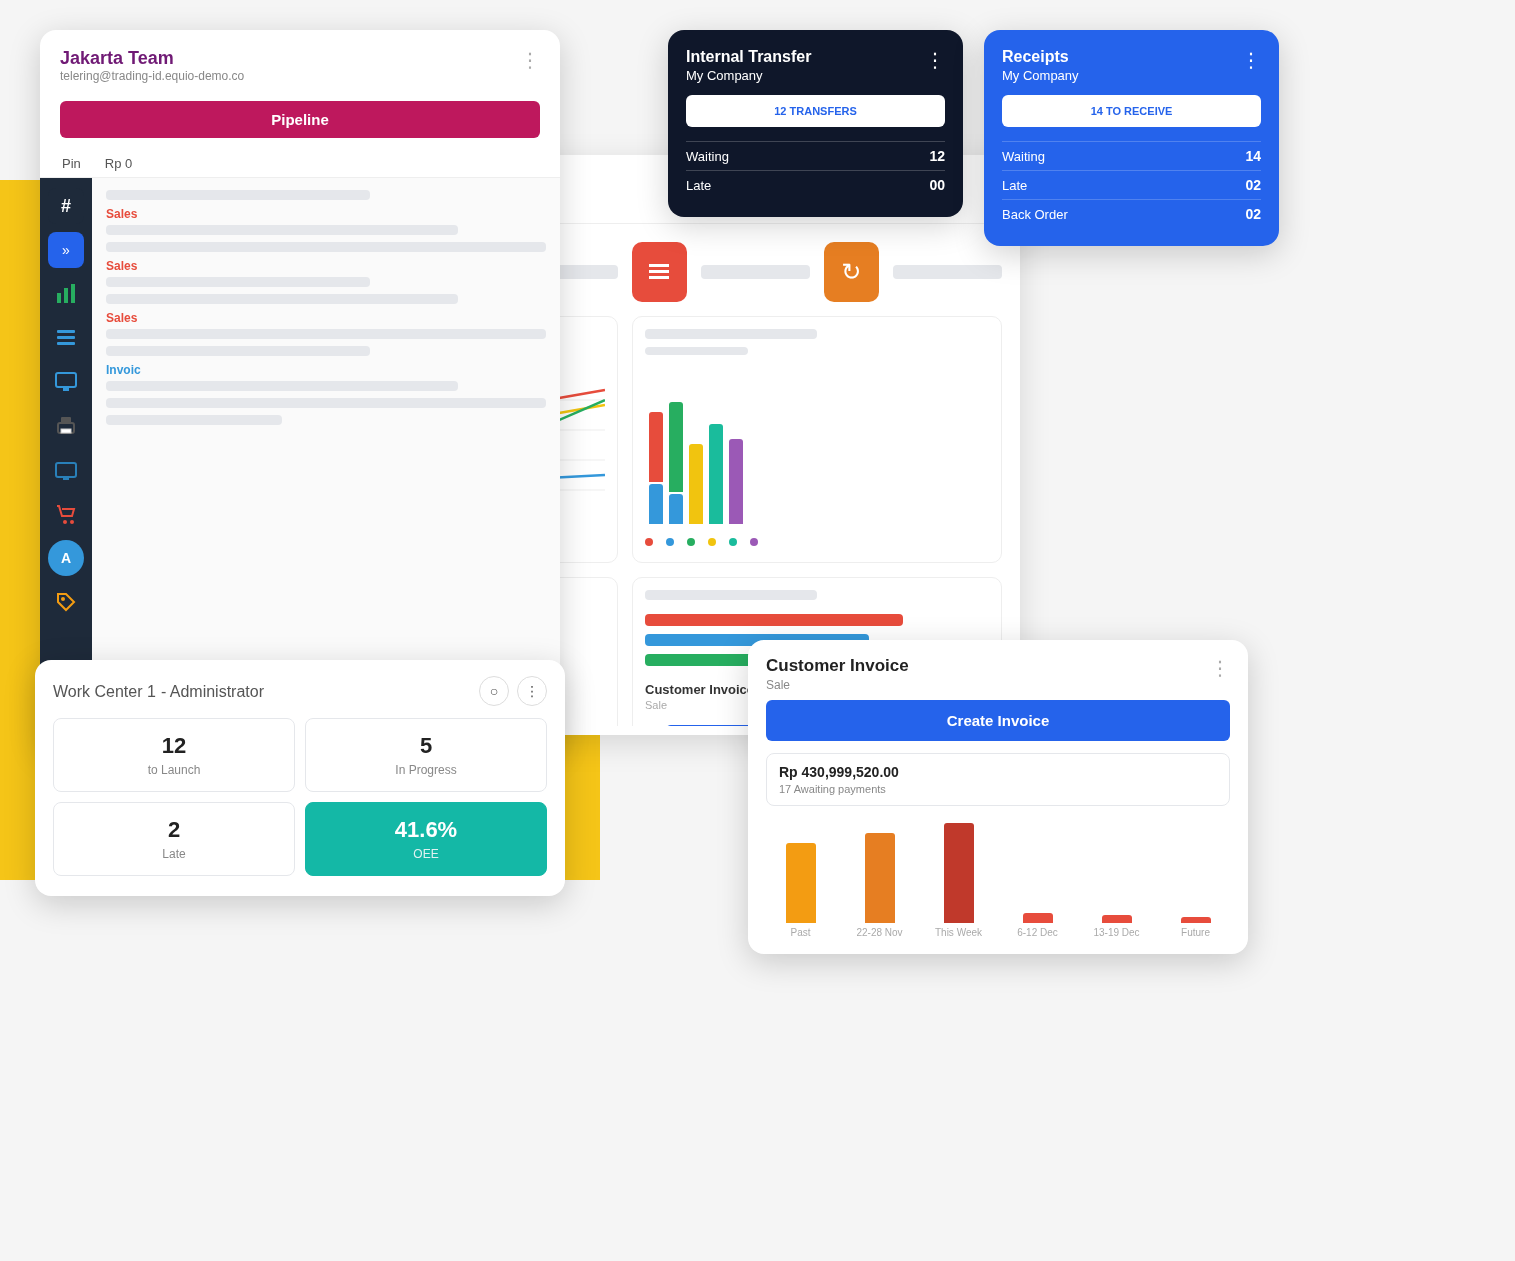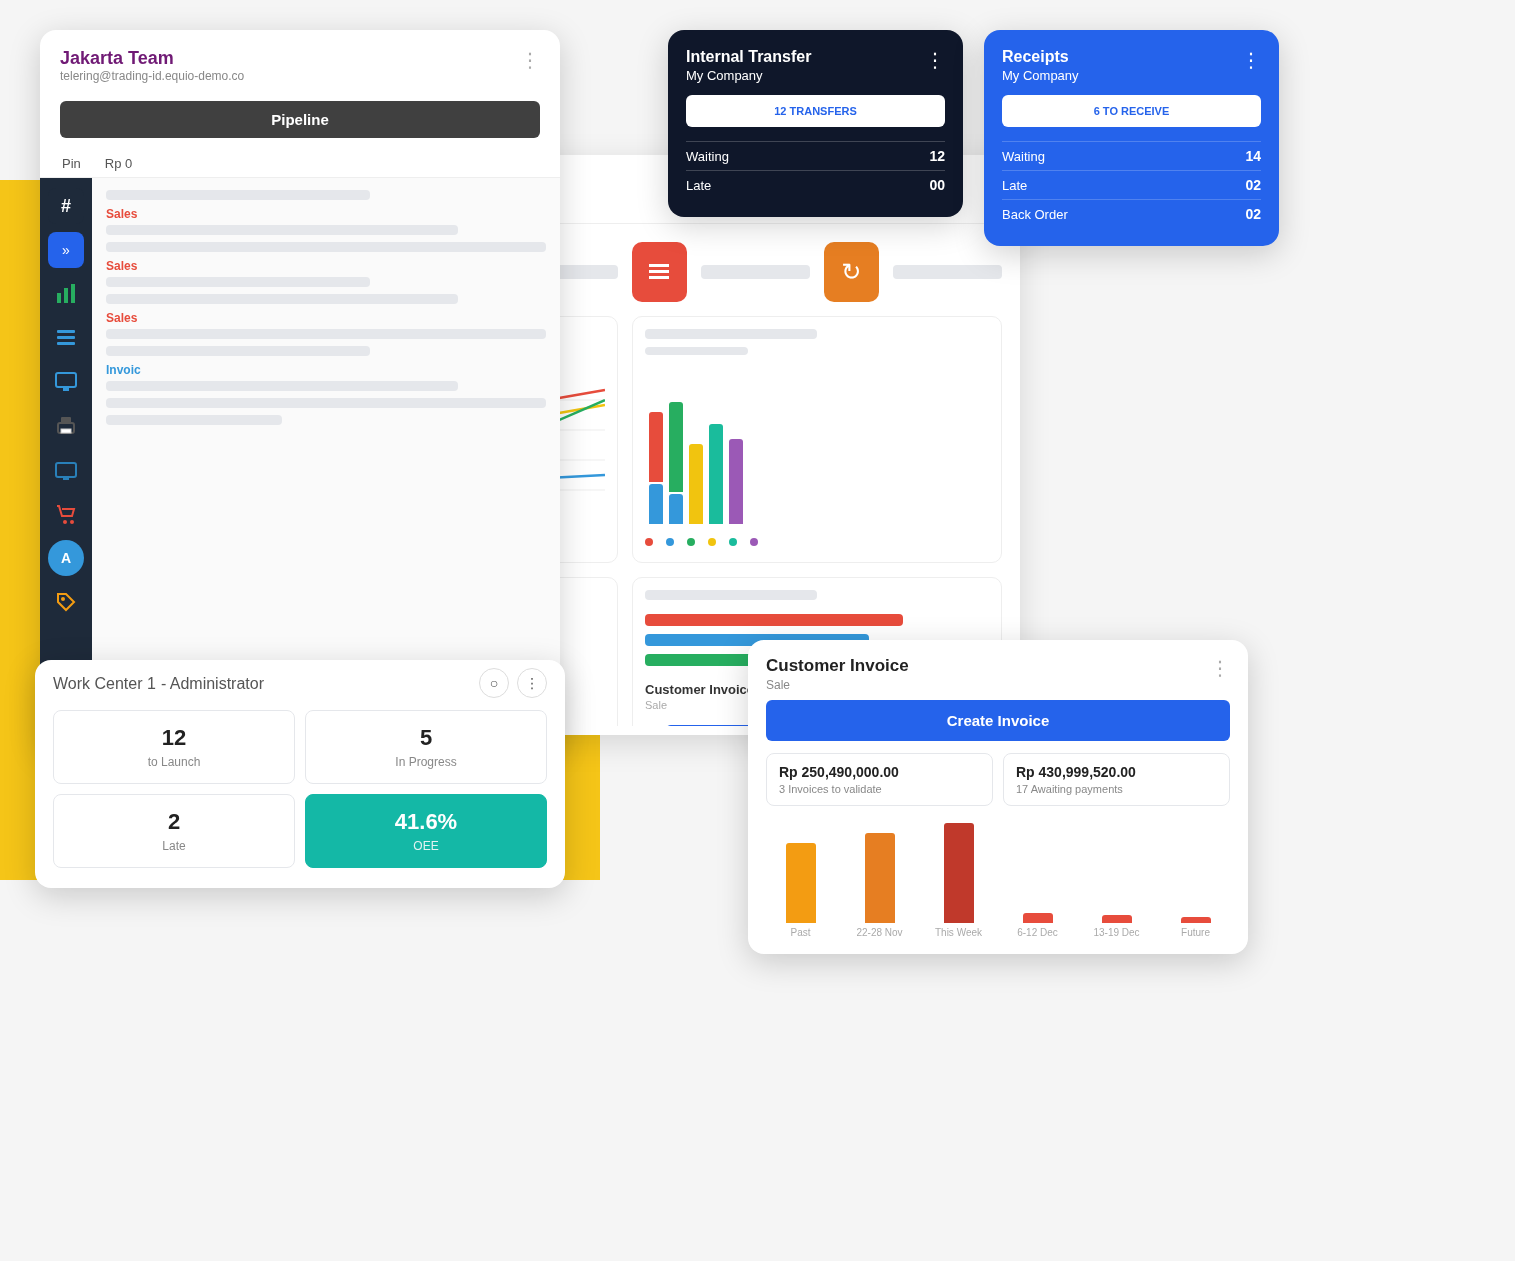--- a/index.html
+++ b/index.html
@@ -52,21 +52,21 @@
       color: #888;
       margin-top: 0;
     }
     .jakarta-dots {
       font-size: 20px;
       color: #aaa;
       cursor: pointer;
     }
     .jakarta-pipeline-btn {
       margin: 8px 20px 12px;
-      background: #404040;
+      background: #be185d;
       color: #fff;
       border: none;
       border-radius: 6px;
       padding: 10px 0;
       width: calc(100% - 40px);
       font-size: 15px;
       font-weight: 600;
       cursor: pointer;
       display: block;
       text-align: center;
@@ -416,21 +416,21 @@
       border-radius: 16px;
       box-shadow: 0 8px 32px rgba(0,0,0,0.18);
       z-index: 20;
       padding: 0 0 20px;
       overflow: hidden;
     }
     .wc-header {
       display: flex;
       align-items: center;
       justify-content: space-between;
-      padding: 8px 18px 12px;
+      padding: 16px 18px 12px;
     }
     .wc-title {
       font-size: 18px;
       font-weight: 700;
       color: #222;
     }
     .wc-title span {
       font-weight: 400;
       color: #555;
       font-size: 16px;
@@ -862,21 +862,21 @@
 </div>
 
 <div class="receipts-card">
   <div class="card-header-row">
     <div>
       <div class="card-title">Receipts</div>
       <div class="card-subtitle">My Company</div>
     </div>
     <span class="card-menu-dots">⋮</span>
   </div>
-  <button class="card-btn">6 TO RECEIVE</button>
+  <button class="card-btn">14 TO RECEIVE</button>
   <div class="card-stat-row">
     <span class="stat-label">Waiting</span>
     <span class="stat-value">14</span>
   </div>
   <div class="card-stat-row">
     <span class="stat-label">Late</span>
     <span class="stat-value">02</span>
   </div>
   <div class="card-stat-row">
     <span class="stat-label">Back Order</span>
@@ -921,24 +921,20 @@
   <div class="inv-header">
     <div>
       <div class="inv-title">Customer Invoice</div>
       <div class="inv-subtitle">Sale</div>
     </div>
     <span style="cursor:pointer;color:#aaa;font-size:20px;">⋮</span>
   </div>
   <button class="inv-create-btn">Create Invoice</button>
   <div class="inv-stats-row">
     <div class="inv-stat-box">
-      <div class="inv-stat-amount">Rp 250,490,000.00</div>
-      <div class="inv-stat-desc">3 Invoices to validate</div>
-    </div>
-    <div class="inv-stat-box">
       <div class="inv-stat-amount">Rp 430,999,520.00</div>
       <div class="inv-stat-desc">17 Awaiting payments</div>
     </div>
   </div>
   
   <div class="inv-chart">
     <div class="inv-bar-row">
       <div class="inv-bar-group">
         <div class="inv-bar" style="background:#f39c12;height:80px;"></div>
         <div class="inv-bar-label">Past</div>

